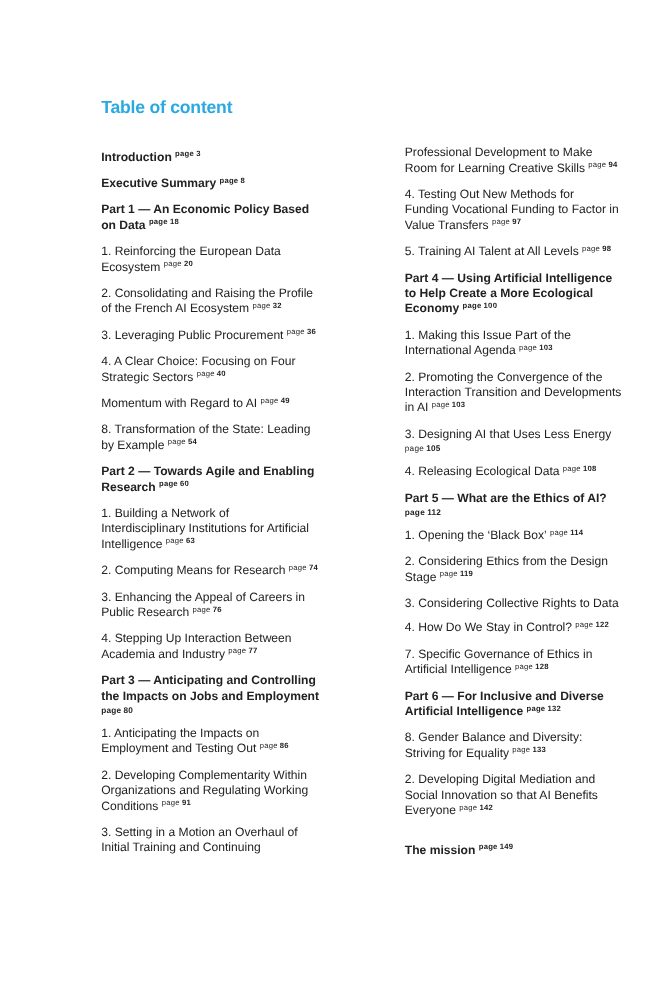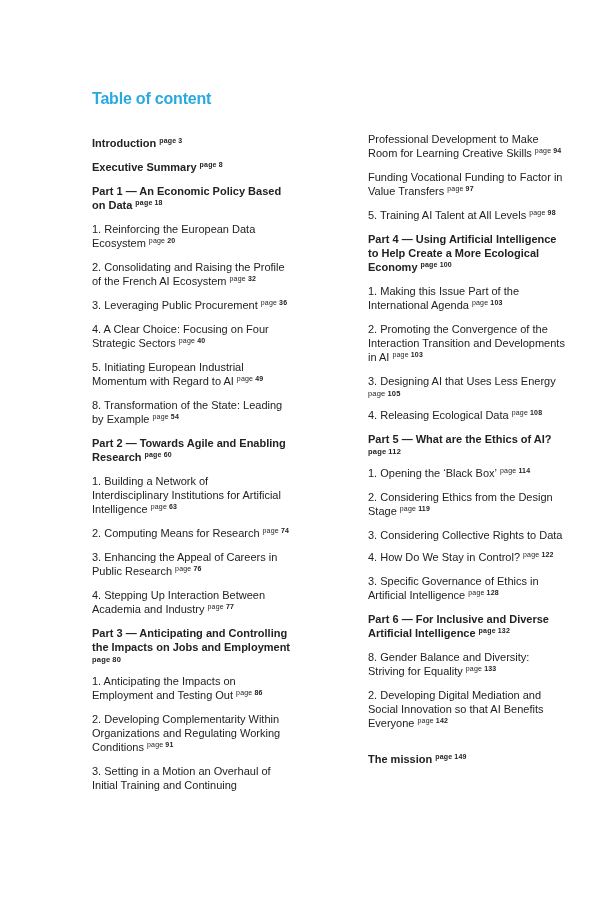--- a/index.html
+++ b/index.html
@@ -89,21 +89,20 @@
         <span class="ln">of the French AI Ecosystem<span class="pg"><span class="pg-w">page</span><span class="pg-n">32</span></span></span>
       </div>
       <div class="entry">
         <span class="ln">3. Leveraging Public Procurement<span class="pg"><span class="pg-w">page</span><span class="pg-n">36</span></span></span>
       </div>
       <div class="entry">
         <span class="ln">4. A Clear Choice: Focusing on Four</span>
         <span class="ln">Strategic Sectors<span class="pg"><span class="pg-w">page</span><span class="pg-n">40</span></span></span>
       </div>
       <div class="entry">
-        <span class="ln">5. Initiating European Industrial</span>
         <span class="ln">Momentum with Regard to AI<span class="pg"><span class="pg-w">page</span><span class="pg-n">49</span></span></span>
       </div>
       <div class="entry">
         <span class="ln">8. Transformation of the State: Leading</span>
         <span class="ln">by Example<span class="pg"><span class="pg-w">page</span><span class="pg-n">54</span></span></span>
       </div>
       <div class="entry bold">
         <span class="ln">Part 2 — Towards Agile and Enabling</span>
         <span class="ln">Research<span class="pg"><span class="pg-w">page</span><span class="pg-n">60</span></span></span>
       </div>
@@ -141,20 +140,21 @@
         <span class="ln">3. Setting in a Motion an Overhaul of</span>
         <span class="ln">Initial Training and Continuing</span>
       </div>
     </div>
   <div class="col" id="col-right">
       <div class="entry">
         <span class="ln">Professional Development to Make</span>
         <span class="ln">Room for Learning Creative Skills<span class="pg"><span class="pg-w">page</span><span class="pg-n">94</span></span></span>
       </div>
       <div class="entry">
+        <span class="ln">4. Testing Out New Methods for</span>
         <span class="ln">Funding Vocational Funding to Factor in</span>
         <span class="ln">Value Transfers<span class="pg"><span class="pg-w">page</span><span class="pg-n">97</span></span></span>
       </div>
       <div class="entry">
         <span class="ln">5. Training AI Talent at All Levels<span class="pg"><span class="pg-w">page</span><span class="pg-n">98</span></span></span>
       </div>
       <div class="entry bold">
         <span class="ln">Part 4 — Using Artificial Intelligence</span>
         <span class="ln">to Help Create a More Ecological</span>
         <span class="ln">Economy<span class="pg"><span class="pg-w">page</span><span class="pg-n">100</span></span></span>
@@ -186,21 +186,21 @@
         <span class="ln">2. Considering Ethics from the Design</span>
         <span class="ln">Stage<span class="pg"><span class="pg-w">page</span><span class="pg-n">119</span></span></span>
       </div>
       <div class="entry">
         <span class="ln">3. Considering Collective Rights to Data</span>
       </div>
       <div class="entry">
         <span class="ln">4. How Do We Stay in Control?<span class="pg"><span class="pg-w">page</span><span class="pg-n">122</span></span></span>
       </div>
       <div class="entry">
-        <span class="ln">3. Specific Governance of Ethics in</span>
+        <span class="ln">7. Specific Governance of Ethics in</span>
         <span class="ln">Artificial Intelligence<span class="pg"><span class="pg-w">page</span><span class="pg-n">128</span></span></span>
       </div>
       <div class="entry bold">
         <span class="ln">Part 6 — For Inclusive and Diverse</span>
         <span class="ln">Artificial Intelligence<span class="pg"><span class="pg-w">page</span><span class="pg-n">132</span></span></span>
       </div>
       <div class="entry">
         <span class="ln">8. Gender Balance and Diversity:</span>
         <span class="ln">Striving for Equality<span class="pg"><span class="pg-w">page</span><span class="pg-n">133</span></span></span>
       </div>

